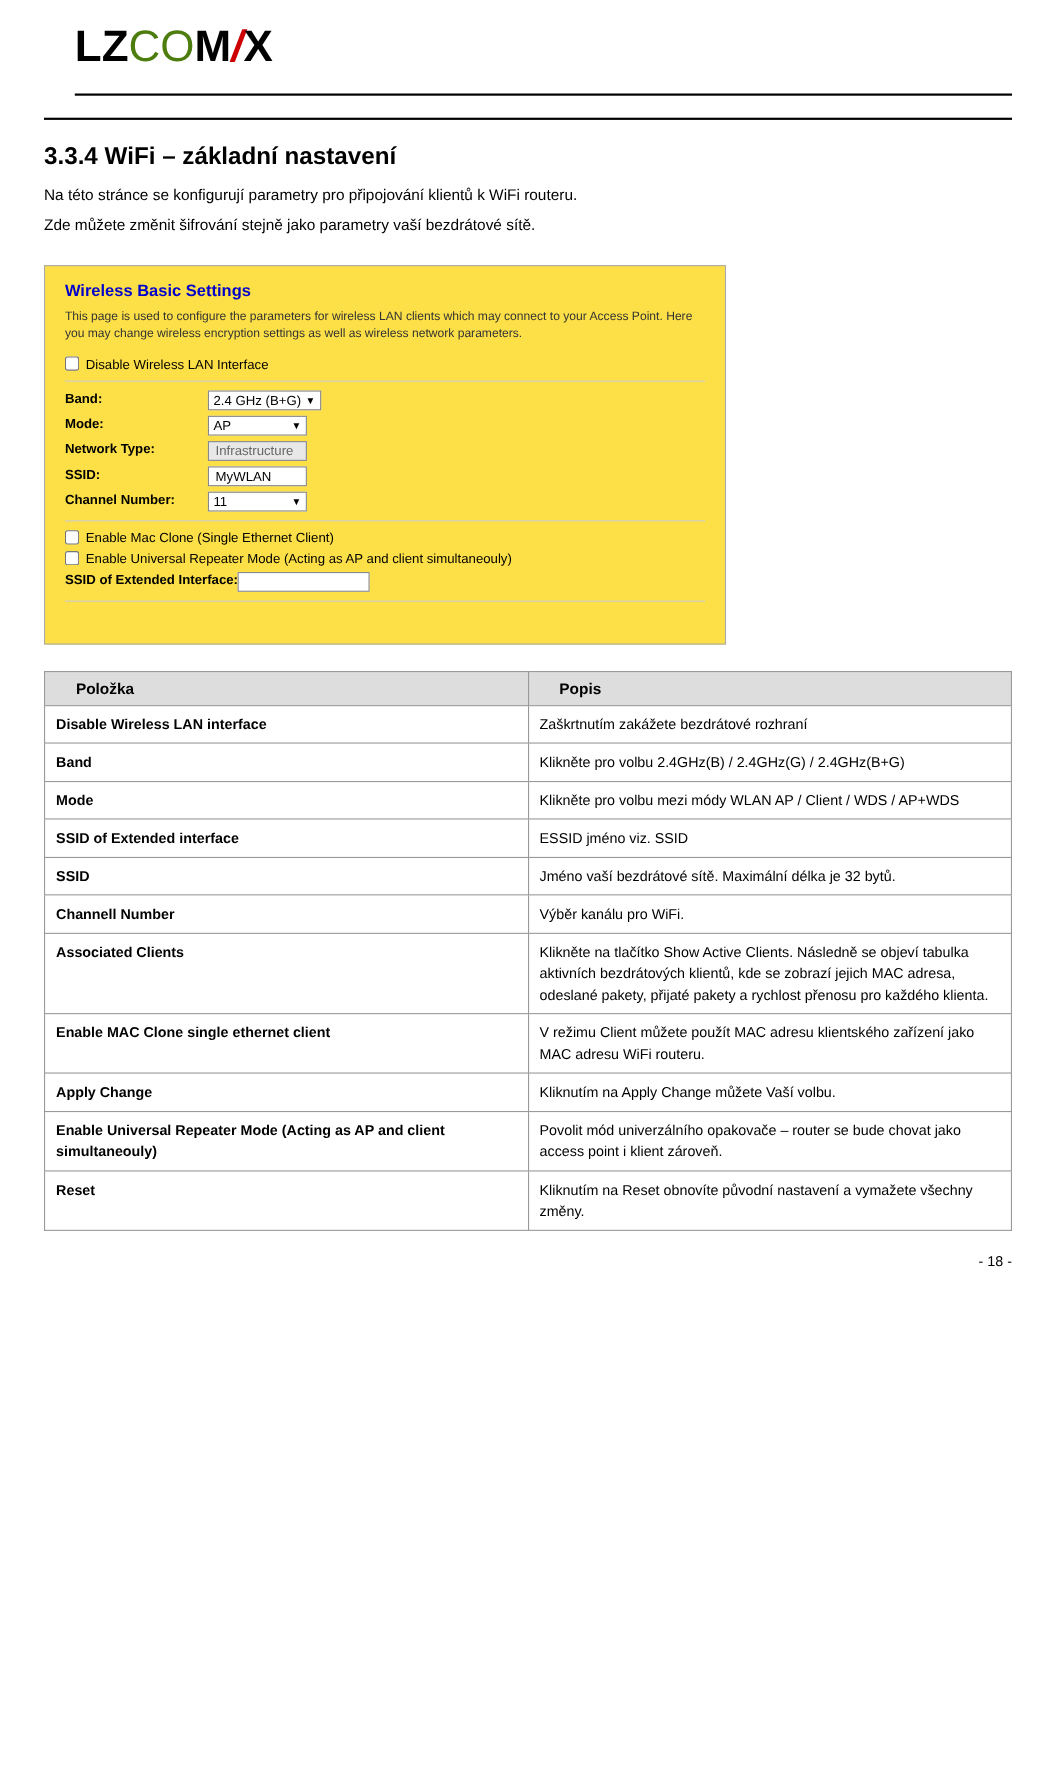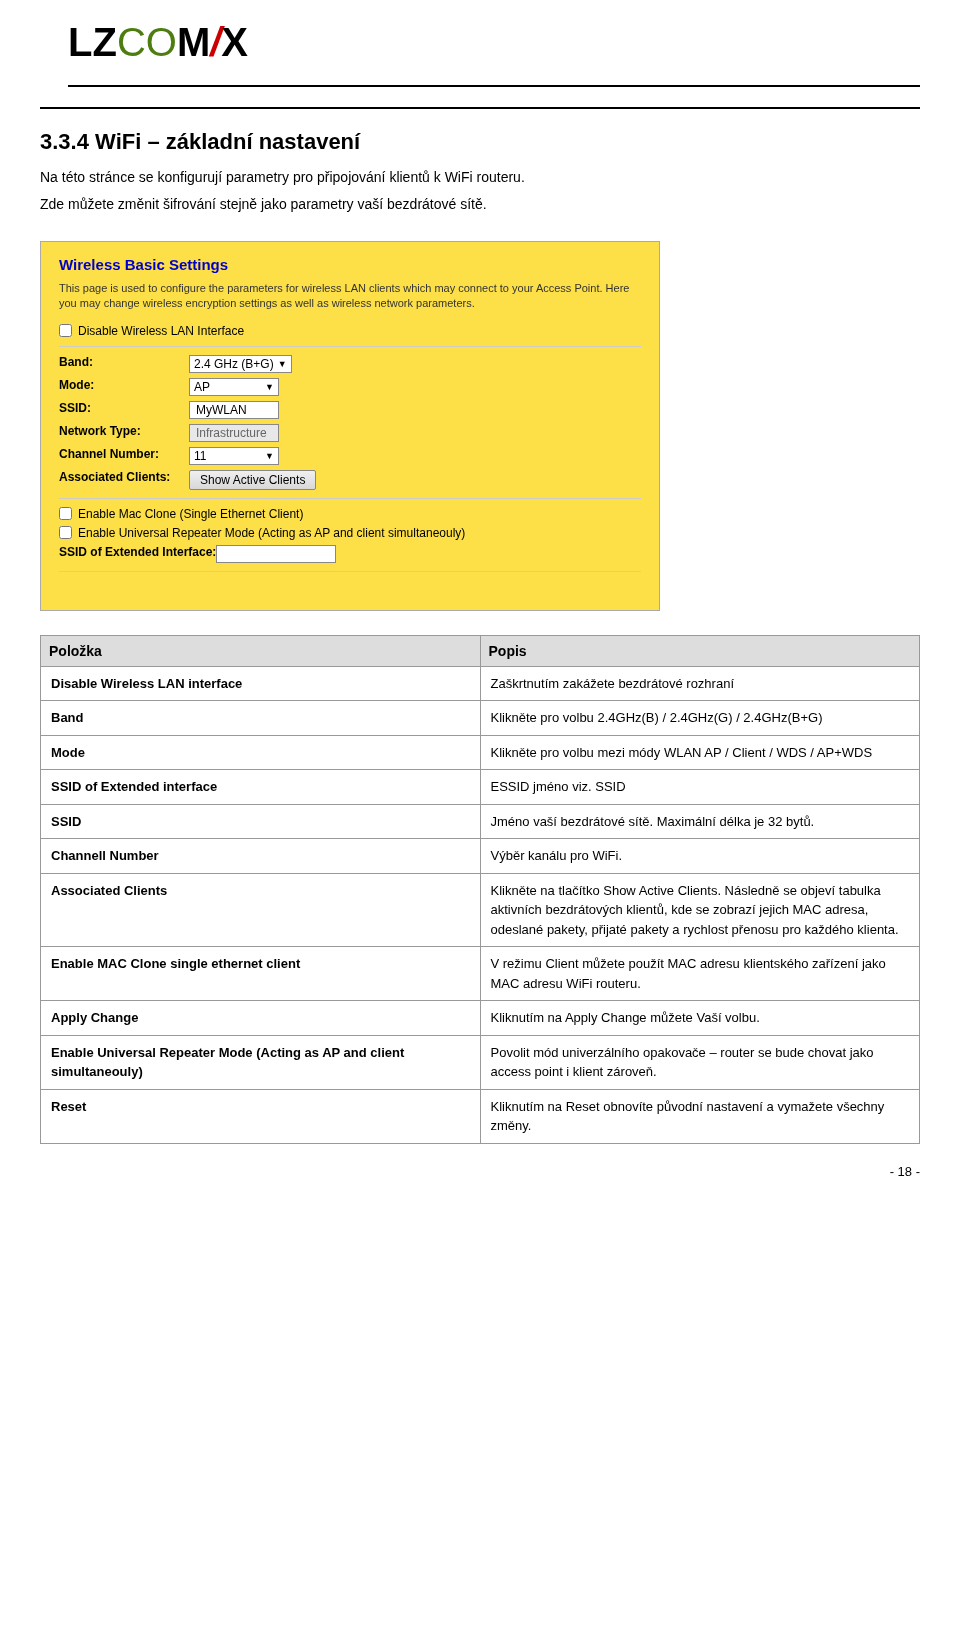--- a/index.html
+++ b/index.html
@@ -124,21 +124,21 @@
     }
     
     .main-table {
       width: 100%;
       border-collapse: collapse;
       margin-top: 10px;
     }
     .main-table th {
       background: #ddd;
       border: 1px solid #999;
-      padding: 7px 8px;
+      padding: 7px 28px;
       font-weight: bold;
       font-size: 14px;
       text-align: left;
       width: 50%;
     }
     .main-table td {
       border: 1px solid #999;
       padding: 7px 10px;
       font-size: 13px;
       vertical-align: top;
@@ -212,49 +212,43 @@
     <span class="ws-label">Mode:</span>
     <div class="ws-control">
       <span class="fake-select">
         <span>AP</span>
         <span class="arrow">▼</span>
       </span>
     </div>
   </div>
 
   <div class="ws-row">
+    <span class="ws-label">Network Type:</span>
+    <div class="ws-control">
+      <span class="fake-input-readonly">Infrastructure</span>
+    </div>
+  </div>
+
+  <div class="ws-row">
     <span class="ws-label">SSID:</span>
     <div class="ws-control">
       <span class="fake-input">MyWLAN</span>
-    </div>
-  </div>
-
-  <div class="ws-row">
-    <span class="ws-label">Network Type:</span>
-    <div class="ws-control">
-      <span class="fake-input-readonly">Infrastructure</span>
     </div>
   </div>
 
   <div class="ws-row">
     <span class="ws-label">Channel Number:</span>
     <div class="ws-control">
       <span class="fake-select">
         <span>11</span>
         <span class="arrow">▼</span>
       </span>
     </div>
   </div>
 
-  <div class="ws-row">
-    <span class="ws-label">Associated Clients:</span>
-    <div class="ws-control">
-      <button class="ws-btn">Show Active Clients</button>
-    </div>
-  </div>
 
   <hr class="ws-separator">
 
   <div class="ws-checkbox-row">
     <input type="checkbox" style="">
     <span>Enable Mac Clone (Single Ethernet Client)</span>
   </div>
 
   <div class="ws-checkbox-row">
     <input type="checkbox" style="">

